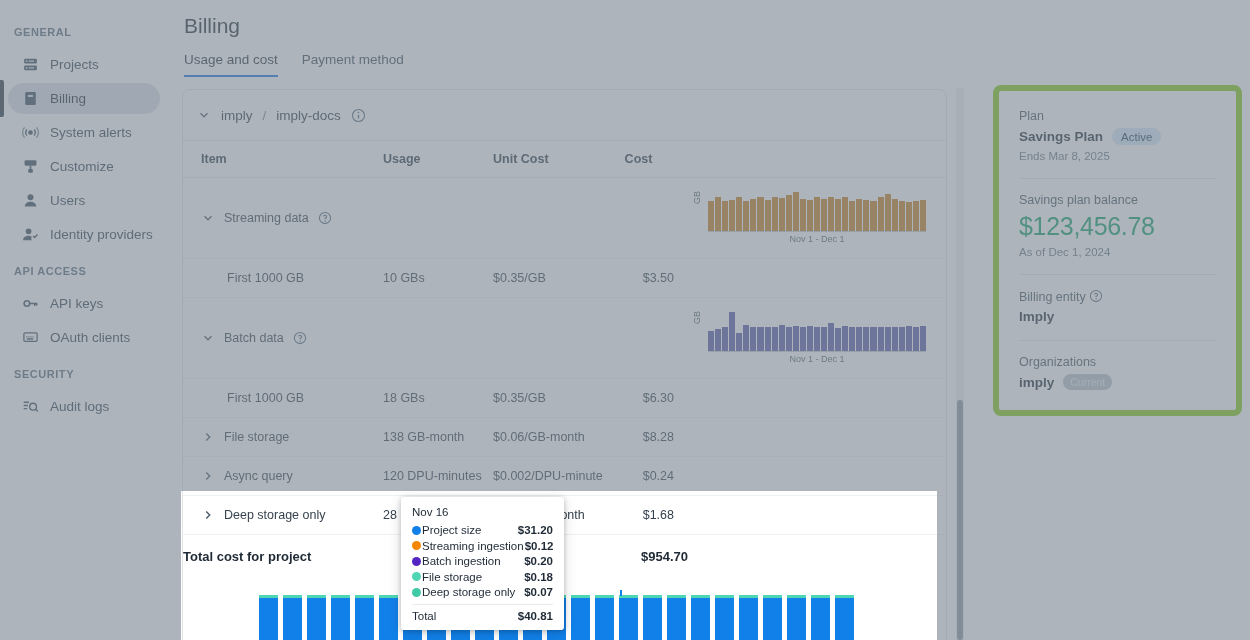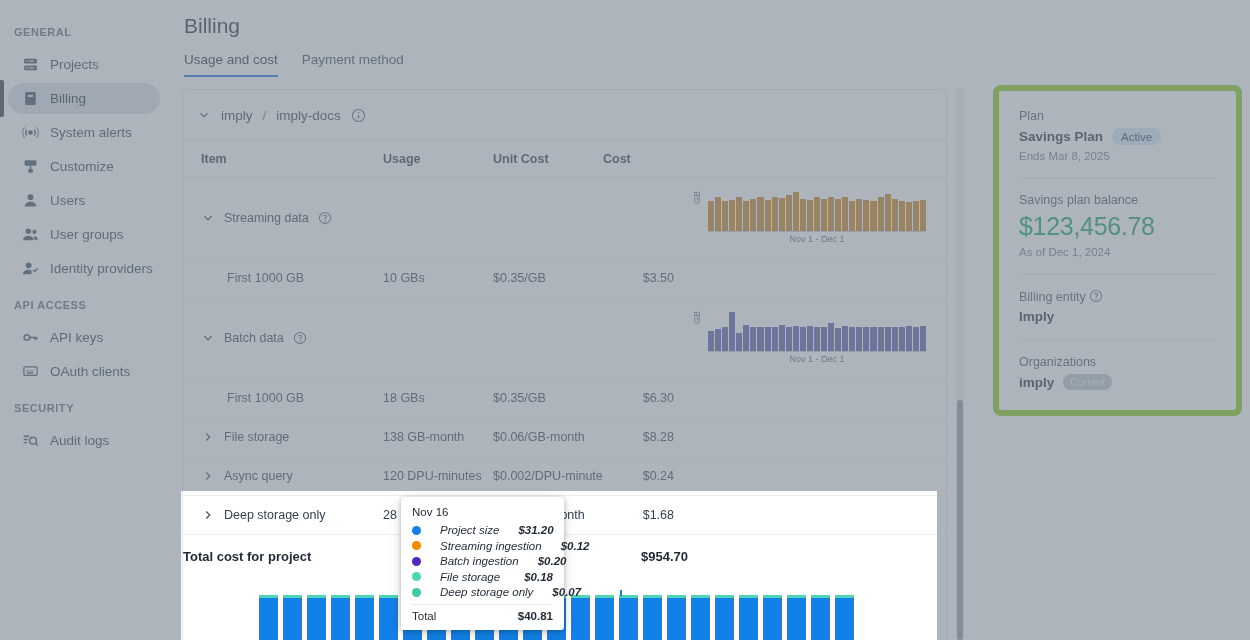--- a/index.html
+++ b/index.html
@@ -79,21 +79,21 @@
   }
   td {
     font-size:12.5px; color:#36424f; padding: 12px 0;
     border-bottom:1px solid #eef1f4; vertical-align:middle;
   }
   .c-item { width:200px; padding-left:18px; }
   .c-usage { width:110px; }
   .c-unit  { width:110px; }
   .c-cost  { width:85px; text-align:right; padding-right:14px; }
   .c-chart { width:auto; }
-  th.c-cost { text-align:left; }
+  th.c-cost { text-align:center; }
   .item-cell { display:flex; align-items:center; gap:9px; }
   .item-cell.indent { padding-left:26px; }
   .sub-q { width:14px; height:14px; display:block; color:#53657a; }
   .sub-q svg { width:14px; height:14px; display:block; }
   tr.total-row td { border-bottom:none; font-weight:700; color:#1f2a36; font-size:13px; padding:14px 0; }
 
   
   .mini-wrap { position:relative; width:250px; height:56px; margin-left:4px; }
   .mini-ylab {
     position:absolute; left:0; top:14px; font-size:9px; color:#56646f;
@@ -118,21 +118,21 @@
   }
 
   
   #tooltip {
     position:absolute; left:401px; top:497px; width:163px;
     background:#fff; border-radius:3px;
     box-shadow: 0 1px 5px rgba(0,0,0,.22), 0 3px 14px rgba(0,0,0,.14);
     padding: 9px 11px 8px 11px; z-index:120; font-size:11.5px; color:#1f2a36;
   }
   #tt-date { font-size:11.5px; color:#222c37; margin-bottom:6px; }
-  .tt-row { display:flex; align-items:center; gap:19px; margin: 3.5px 0; font-style: italic; }
+  .tt-row { display:flex; align-items:center; gap:1px; margin: 3.5px 0; }
   .tt-dot { width:9px; height:9px; border-radius:50%; flex:0 0 9px; }
   .tt-name { flex:1 1 auto; white-space:nowrap; font-size:11.5px; }
   .tt-val { font-weight:700; font-size:11.5px; white-space:nowrap; }
   #tt-total { display:flex; justify-content:space-between; margin-top:6px;
               padding-top:5px; border-top:1px solid #e7ebef; font-size:11.5px; }
   #tt-total .tt-val { font-weight:700; }
 
   
   #rightpanel {
     position:absolute; left:993px; top:85px; width:249px;
@@ -214,31 +214,20 @@
         <span>Customize</span>
       </div>
       <div class="side-item">
         <span class="side-icon">
           <svg viewBox="0 0 16 16" fill="currentColor">
             <circle cx="8" cy="5" r="2.8"></circle>
             <path d="M2.6 13.6c0-2.9 2.4-4.5 5.4-4.5s5.4 1.6 5.4 4.5z"></path>
           </svg>
         </span>
         <span>Users</span>
-      </div>
-      <div class="side-item">
-        <span class="side-icon">
-          <svg viewBox="0 0 16 16" fill="currentColor">
-            <circle cx="6" cy="5" r="2.6"></circle>
-            <path d="M1 13.4c0-2.7 2.2-4.1 5-4.1s5 1.4 5 4.1z"></path>
-            <circle cx="11.7" cy="5.6" r="2"></circle>
-            <path d="M11 9.6c2.2.1 4 1.3 4 3.4h-3.3z"></path>
-          </svg>
-        </span>
-        <span>User groups</span>
       </div>
       <div class="side-item">
         <span class="side-icon">
           <svg viewBox="0 0 16 16" fill="currentColor">
             <circle cx="6.2" cy="5" r="2.7"></circle>
             <path d="M1 13.5c0-2.8 2.3-4.3 5.2-4.3 1 0 1.9.2 2.7.5v3.8z"></path>
             <path d="M10.4 9.4l1.5 1.5 2.7-2.9" fill="none" stroke="currentColor" stroke-width="1.3"></path>
           </svg>
         </span>
         <span>Identity providers</span>

